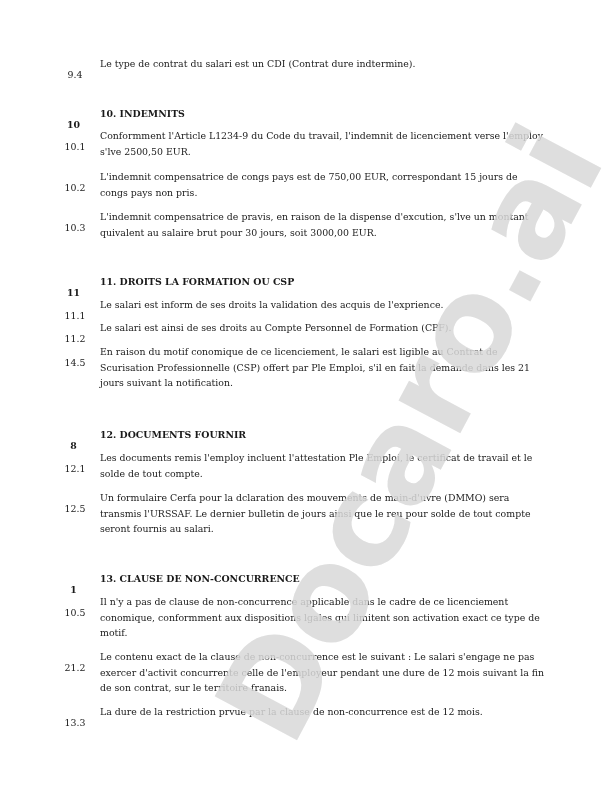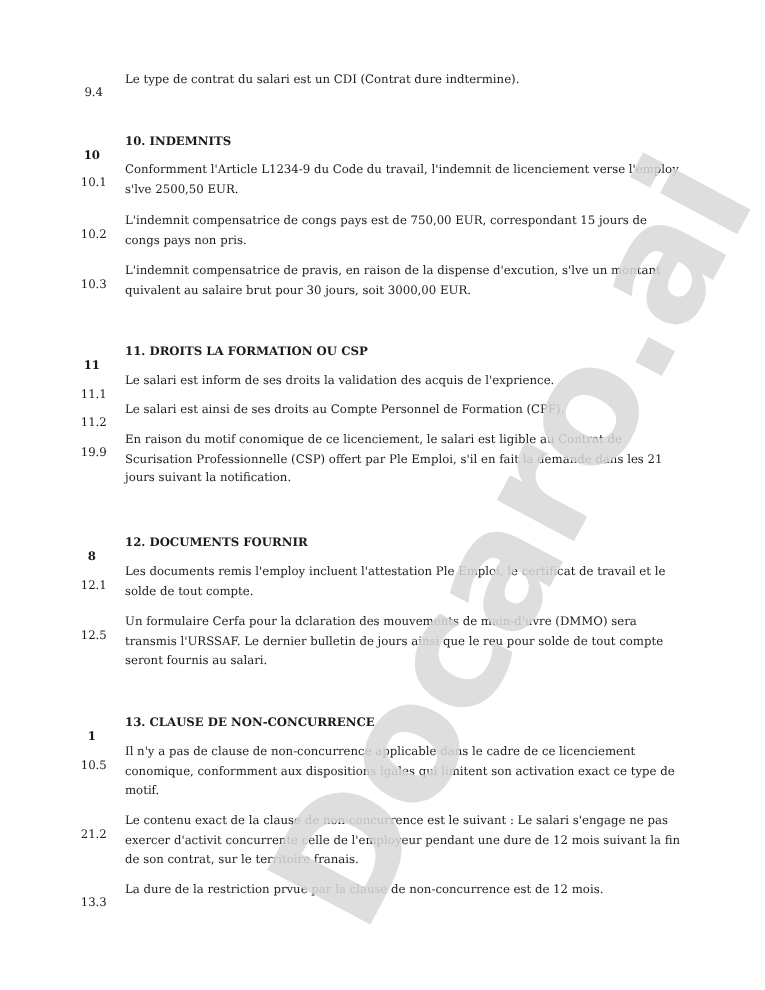--- a/index.html
+++ b/index.html
@@ -61,21 +61,21 @@
     <span class="num">11.1</span>
     <span class="txt">Le salari est inform de ses droits  la validation des acquis de l'exprience.</span>
   </div>
 
   <div class="row" style="top:320px;">
     <span class="num">11.2</span>
     <span class="txt">Le salari est ainsi de ses droits au Compte Personnel de Formation (CPF).</span>
   </div>
 
   <div class="row" style="top:344px;">
-    <span class="num">19.9</span>
+    <span class="num">14.5</span>
     <span class="txt">En raison du motif conomique de ce licenciement, le salari est ligible au Contrat de Scurisation Professionnelle (CSP) offert par Ple Emploi, s'il en fait la demande dans les 21 jours suivant la notification.</span>
   </div>
 
   <div class="row heading" style="top:427px;">
     <span class="num">8</span>
     <span class="txt">12. DOCUMENTS  FOURNIR</span>
   </div>
 
   <div class="row" style="top:450px;">
     <span class="num">12.1</span>

